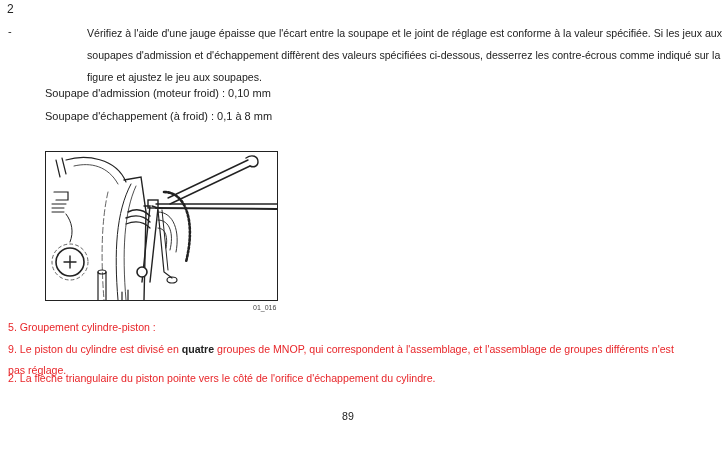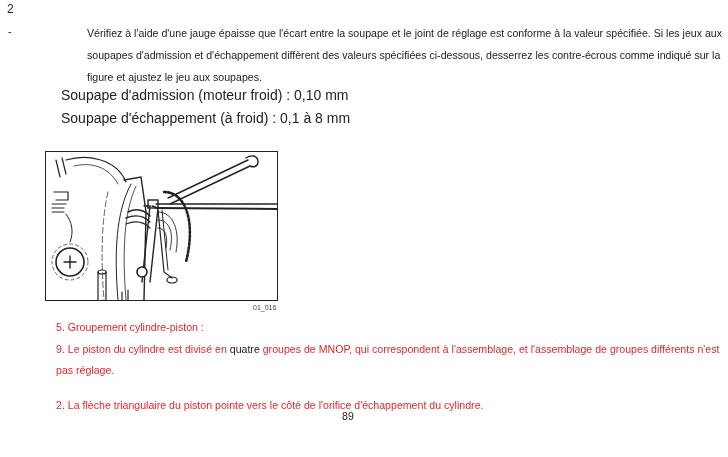--- a/index.html
+++ b/index.html
@@ -2,25 +2,25 @@
 <html><head>
   <meta charset="utf-8">
   <style>
     html, body { margin: 0; padding: 0; background: #ffffff; }
     body { width: 728px; height: 457px; position: relative; overflow: hidden;
            font-family: "Liberation Sans", sans-serif; color: #222222; }
     .abs { position: absolute; }
     .num { left: 7px; top: 2px; font-size: 12px; }
     .dash { left: 8px; top: 25px; font-size: 11px; }
     .para { left: 45px; top: 22px; width: 650px; font-size: 10.6px; line-height: 22px; margin-left: 42px; }
-    .spec { left: 61px; font-size: 14px; }
+    .spec { left: 45px; font-size: 11px; }
     .figure { left: 45px; top: 151px; width: 231px; height: 148px; border: 1.5px solid #222; background: #fff; overflow: hidden; }
     .caption { left: 253px; top: 304px; font-size: 7px; color: #444; }
-    .red { color: #e8262a; font-size: 10.6px; left: 8px; margin-left: 48px; }
-    .black-inline { color: #222222; }
+    .red { color: #e8262a; font-size: 10.6px; left: 8px; }
+    .black-inline { color: #222222; font-weight: bold; }
     .page { left: 342px; top: 410px; font-size: 10.6px; text-align: right; }
   </style>
 </head>
 <body>
 
 <div class="abs num">2</div>
 <div class="abs dash">-</div>
 
 <div class="abs para">Vérifiez à l'aide d'une jauge épaisse que l'écart entre la soupape et le joint de réglage est conforme à la valeur spécifiée. Si les jeux aux soupapes d'admission et d'échappement diffèrent des valeurs spécifiées ci-dessous, desserrez les contre-écrous comme indiqué sur la figure et ajustez le jeu aux soupapes.</div>
 
@@ -79,15 +79,15 @@
     </g>
   </svg>
 </div>
 <div class="abs caption">01_016</div>
 
 <div class="abs red" style="top:321px">5. Groupement cylindre-piston :</div>
 <div class="abs red" style="top:343px; white-space:nowrap">
   <span>9. Le piston du cylindre est divisé en </span><span class="black-inline">quatre</span><span> groupes de MNOP, qui correspondent à l'assemblage, et l'assemblage de groupes différents n'est</span>
 </div>
 <div class="abs red" style="top:364px">pas réglage.</div>
-<div class="abs red" style="top:399px">2. La flèche triangulaire du piston pointe vers le côté de l'orifice d'échappement du cylindre.</div>
+<div class="abs red" style="top:372px">2. La flèche triangulaire du piston pointe vers le côté de l'orifice d'échappement du cylindre.</div>
 
 <div class="abs page">89</div>
 
 </body></html>

